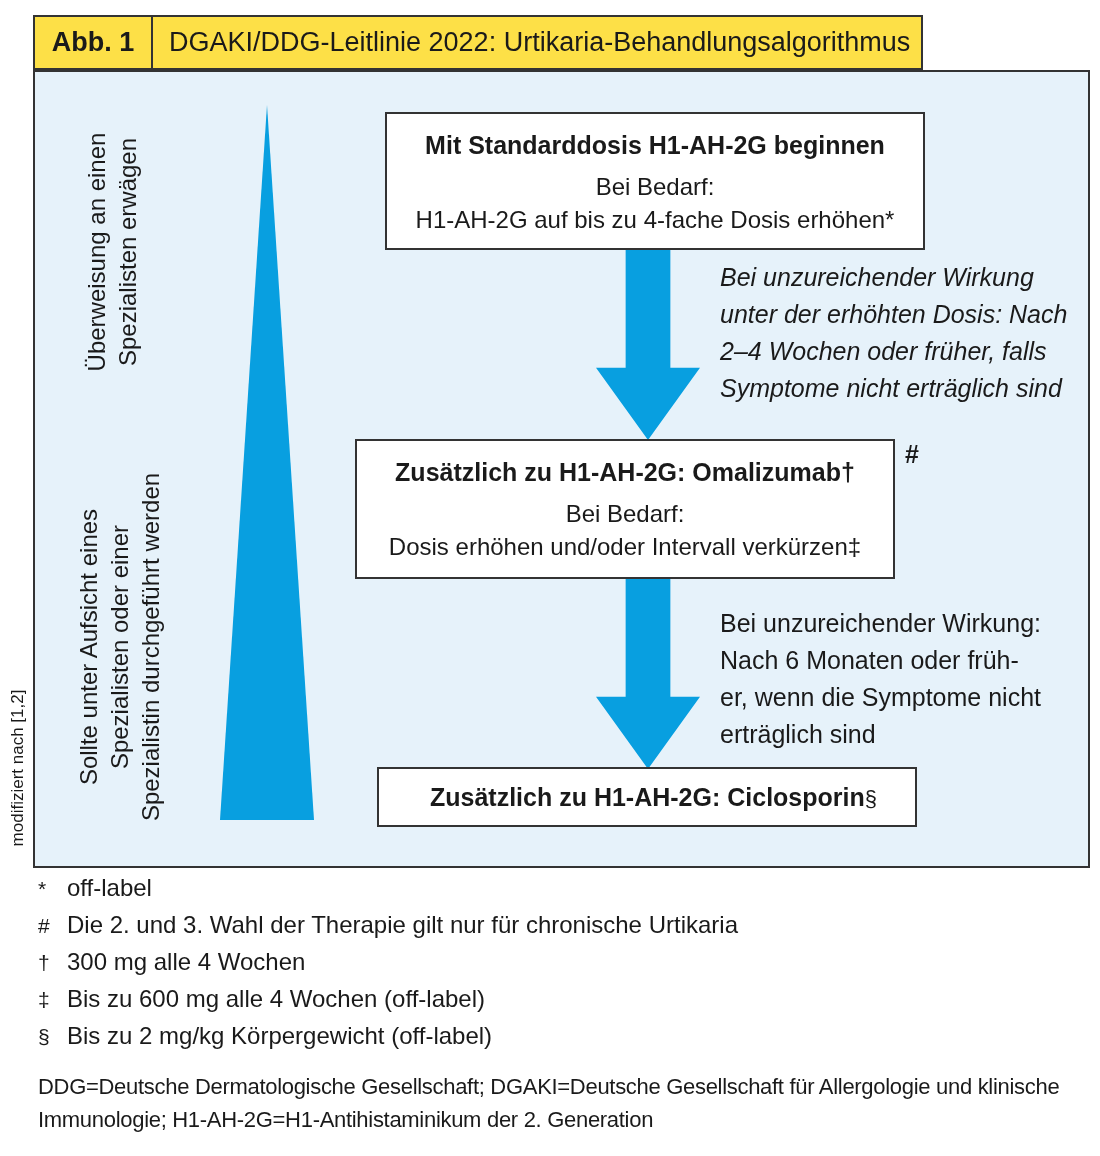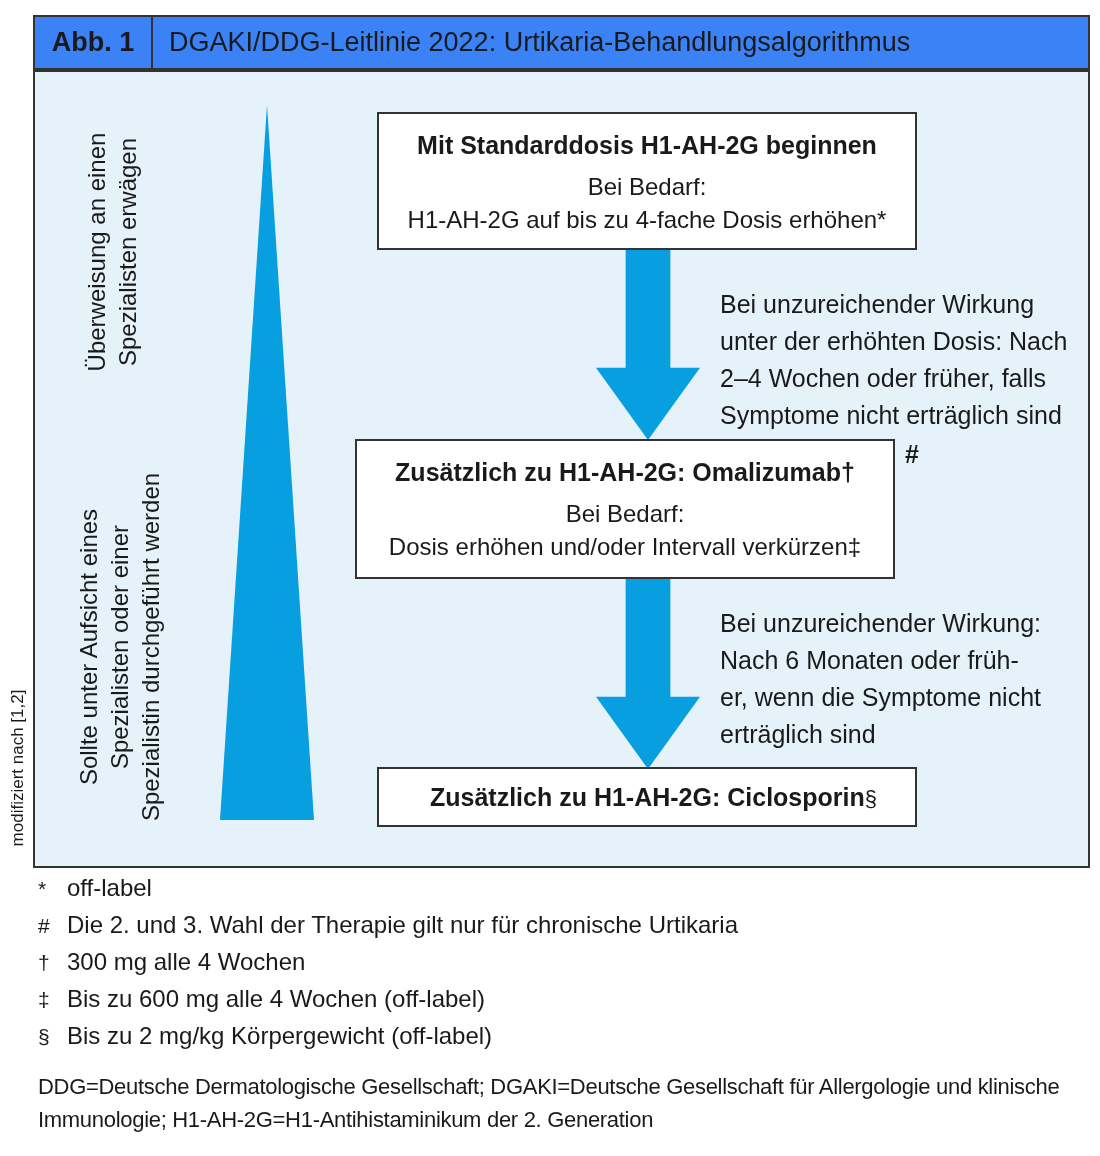--- a/index.html
+++ b/index.html
@@ -9,22 +9,22 @@
     --ink:#1a1a1a;
   }
   html,body{margin:0;padding:0;background:#fff;}
   .canvas{
     position:relative;width:1100px;height:1156px;background:#fff;
     font-family:"Liberation Sans",sans-serif;color:var(--ink);overflow:hidden;
   }
 
   
   .figure-header{
-    position:absolute;left:33px;top:15px;width:1057px;height:55px;
-    border:2px solid var(--border);background:#3b82f6;display:flex;box-sizing:border-box;
+    position:absolute;left:33px;top:15px;width:890px;height:55px;
+    border:2px solid var(--border);background:#fde047;display:flex;box-sizing:border-box;
   }
   .figure-label{
     width:118px;border-right:2px solid var(--border);
     display:flex;align-items:center;justify-content:center;
     font-weight:bold;font-size:27px;box-sizing:border-box;
   }
   .figure-title{
     flex:1;display:flex;align-items:center;padding-left:16px;font-size:27px;
   }
 
@@ -52,21 +52,21 @@
     position:absolute;left:18px;top:768px;
     transform:translate(-50%,-50%) rotate(-90deg);
     font-size:17px;white-space:nowrap;
   }
 
   
   .step-box{
     position:absolute;background:#fff;border:2px solid var(--border);
     box-sizing:border-box;text-align:center;
   }
-  .box1{left:342px;top:40px;width:540px;height:138px;}
+  .box1{left:350px;top:40px;width:540px;height:138px;}
   .box2{left:320px;top:367px;width:540px;height:140px;}
   .box3{left:342px;top:695px;width:540px;height:60px;display:flex;align-items:center;justify-content:center;padding-left:13px;}
   .box-title{font-weight:bold;font-size:25px;margin-top:17px;}
   .box-sub{font-size:24px;margin-top:13px;}
   .box-detail{font-size:24px;margin-top:5px;}
   .box3 .box-title{margin-top:0;}
   .suffix{font-weight:normal;font-size:22px;}
   .hash-marker{
     position:absolute;left:870px;top:368px;font-weight:bold;font-size:25px;
   }
@@ -76,21 +76,21 @@
     position:absolute;width:104px;height:190px;background:var(--accent);
     clip-path:polygon(28.5% 0, 71.5% 0, 71.5% 62%, 100% 62%, 50% 100%, 0 62%, 28.5% 62%);
   }
   .arrow1{left:561px;top:178px;}
   .arrow2{left:561px;top:507px;}
 
   
   .arrow-note{
     position:absolute;font-size:25px;line-height:37px;white-space:pre-line;
   }
-  .note1{left:685px;top:214px;}
+  .note1{left:685px;top:187px;font-style:italic;}
   .note2{left:685px;top:533px;}
 
   
   .footnotes{position:absolute;left:38px;top:874px;}
   .fn-row{display:flex;align-items:baseline;height:37px;font-size:24px;}
   .fn-marker{width:29px;flex:0 0 29px;font-size:21px;}
   .fn-text{white-space:nowrap;}
 
   
   .abbreviations{

